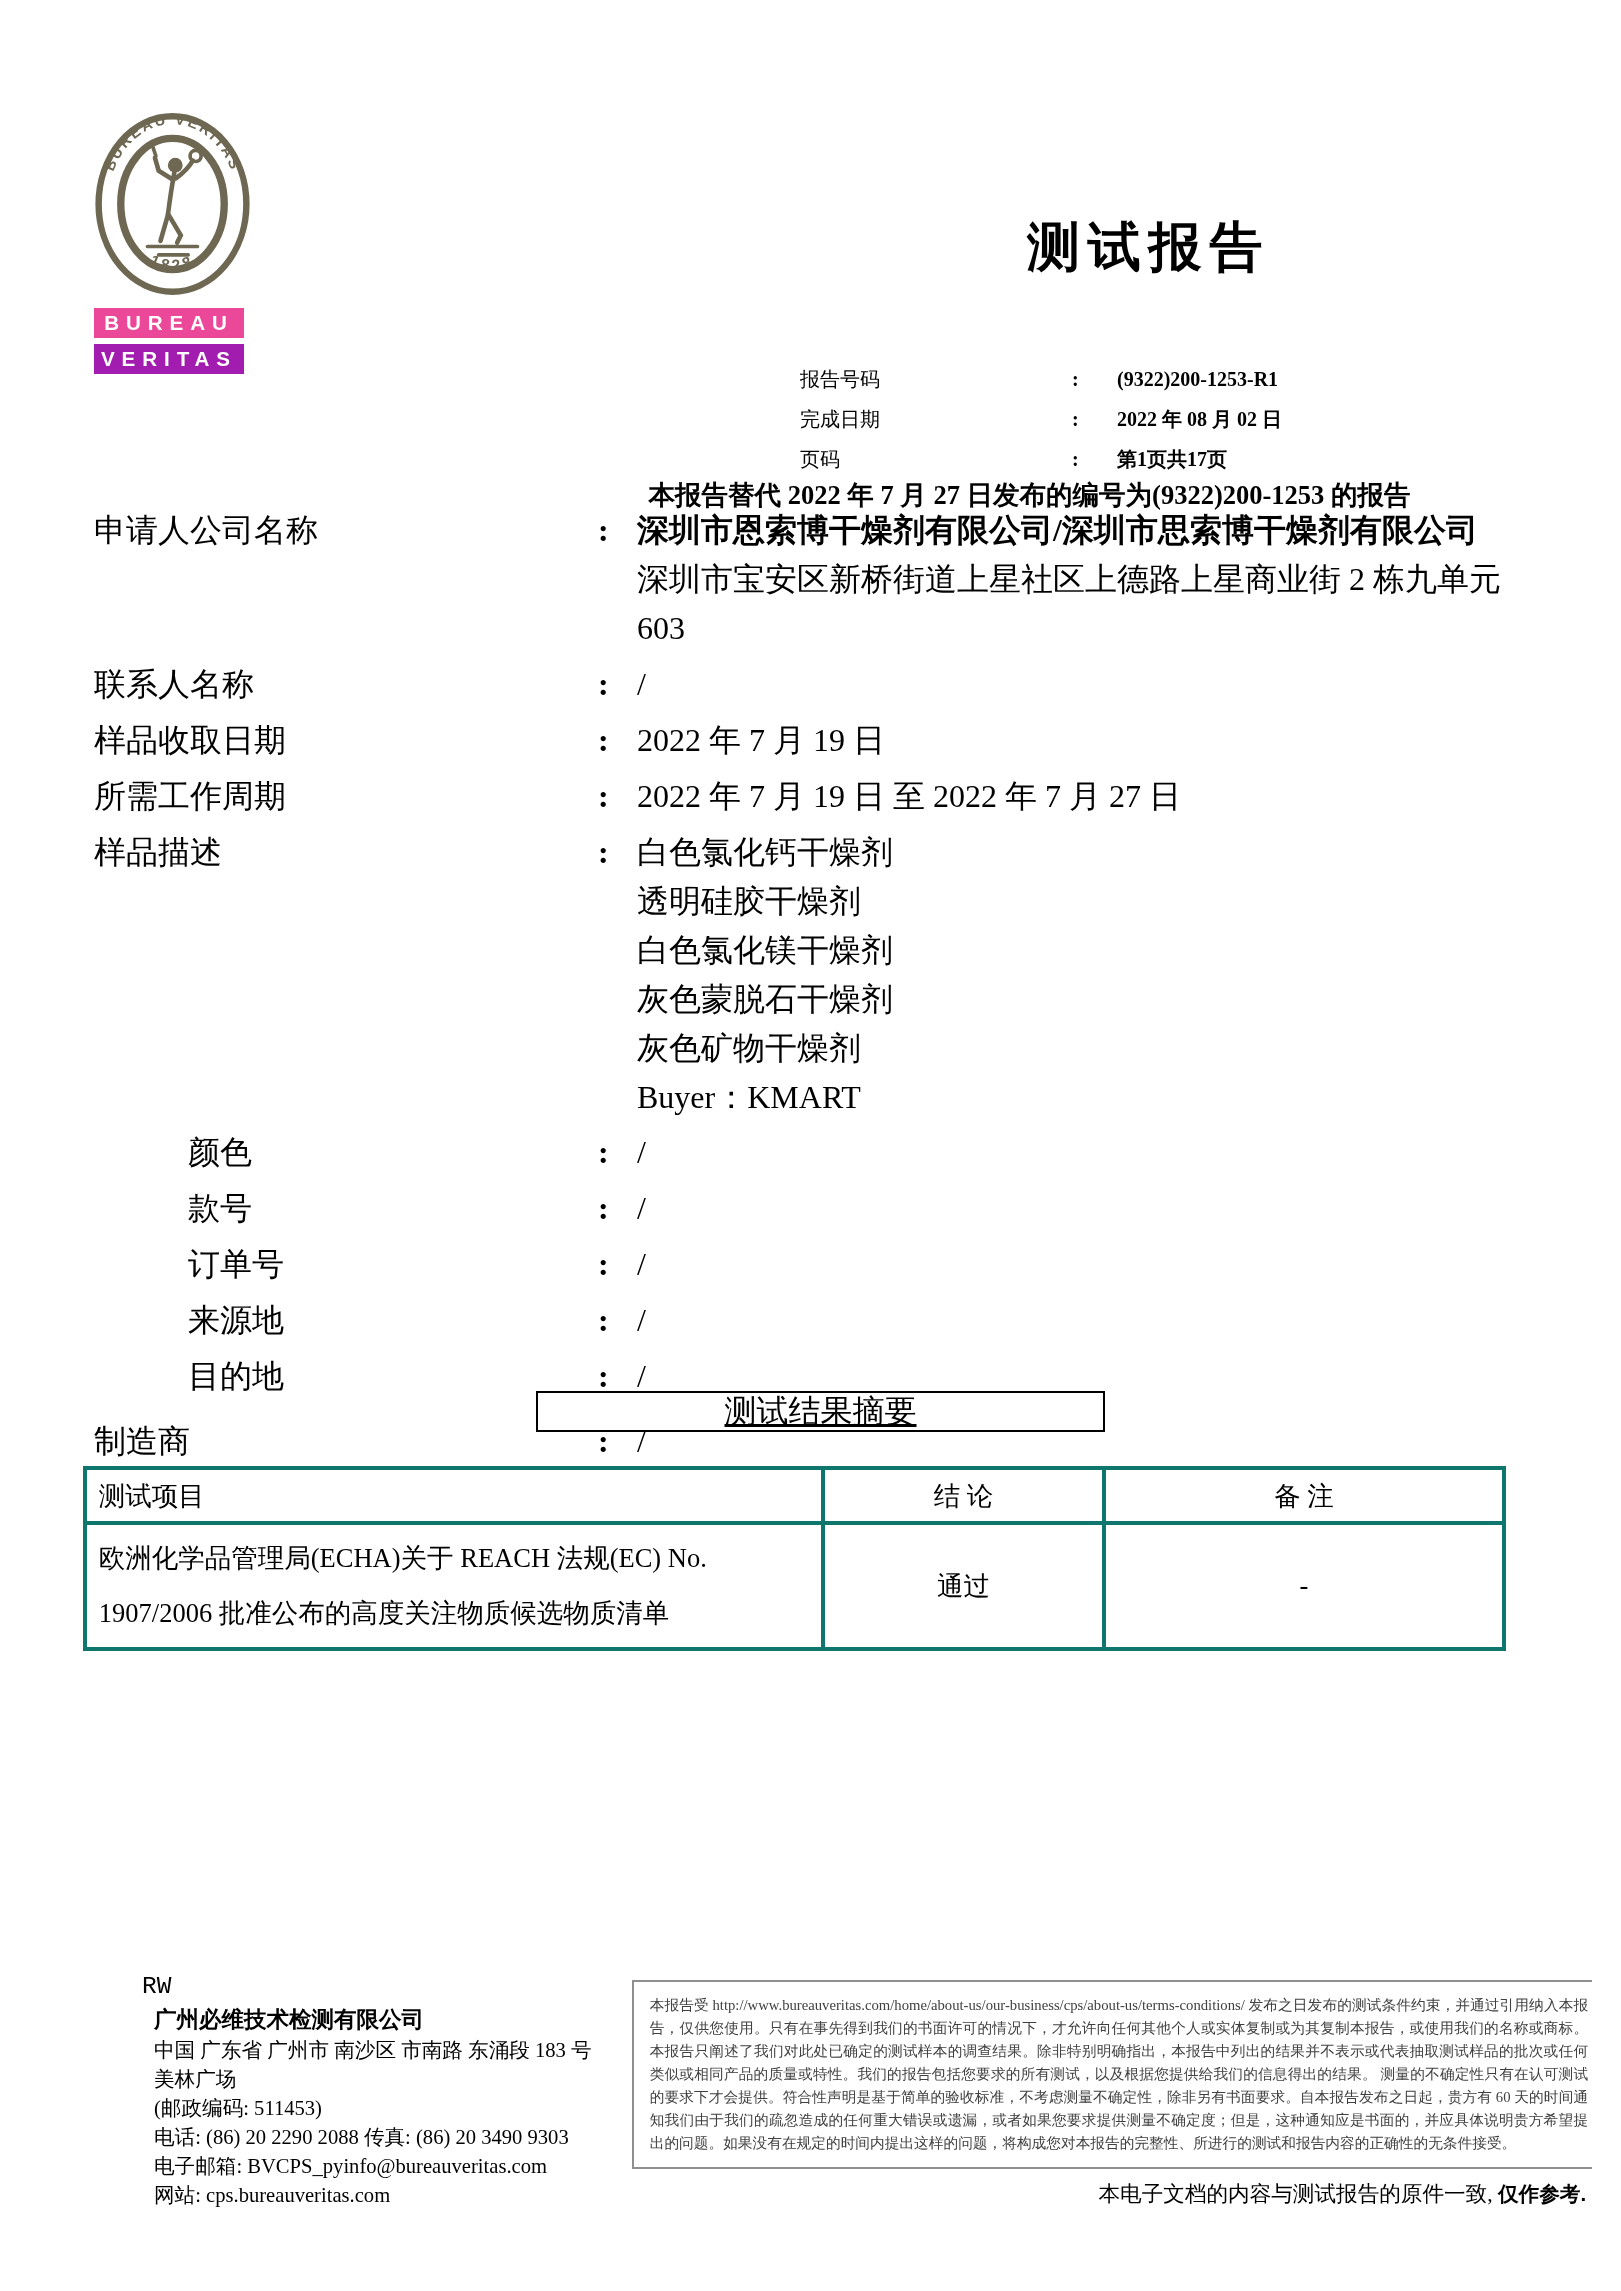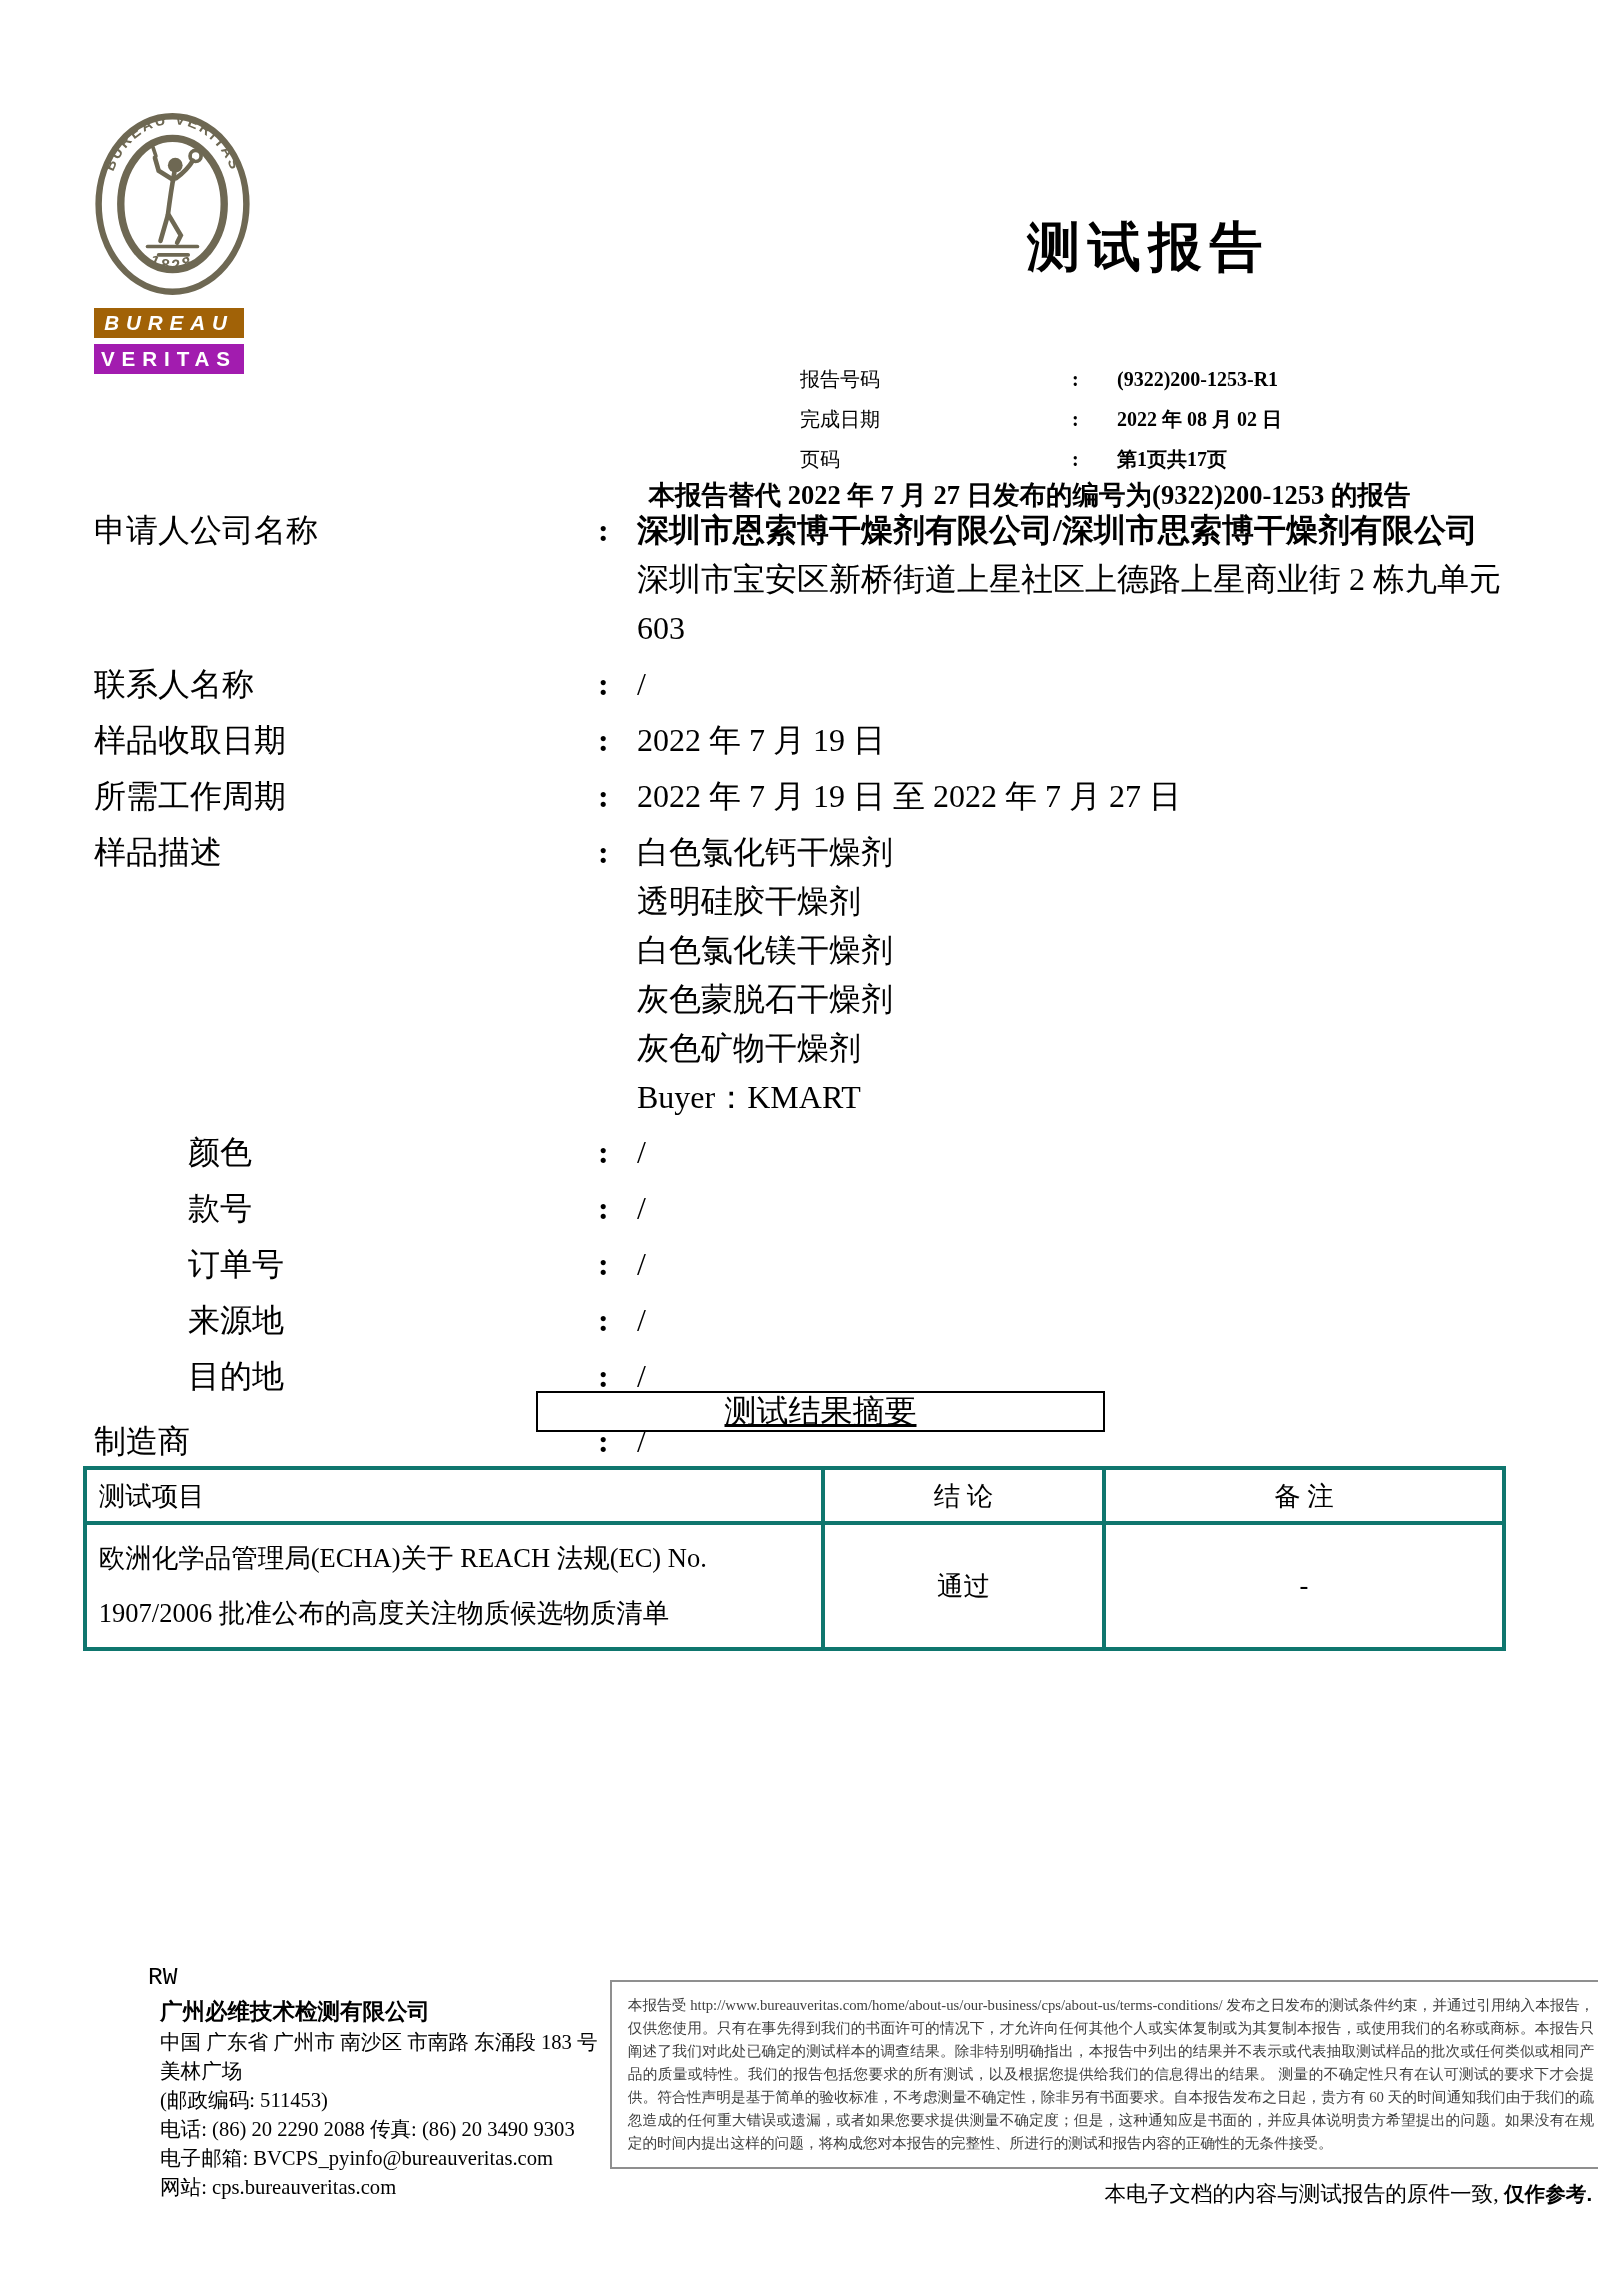--- a/index.html
+++ b/index.html
@@ -7,21 +7,21 @@
     position:relative;width:1621px;height:2292px;background:#ffffff;
     margin:0 auto;overflow:hidden;color:#000;
     font-family:"Liberation Serif","DejaVu Serif",serif;
   }
   
   .logo{position:absolute;left:94px;top:108px;width:155px;}
   .seal{display:block;margin:0 auto 7.8px auto;}
   .logo-bar{width:150px;height:30px;text-align:center;color:#fff;
     font-family:"Liberation Sans","DejaVu Sans",sans-serif;
     font-weight:bold;font-size:20.6px;letter-spacing:6.9px;line-height:30px;}
-  .bar-bureau{background:#a16207;font-style:italic;}
+  .bar-bureau{background:#ec4899;}
   .bar-veritas{background:#a21caf;margin-top:5.9px;}
   
   .doc-title{position:absolute;left:1027px;top:212px;font-size:53px;font-weight:bold;letter-spacing:7.8px;}
   .info-block{position:absolute;left:800px;top:359px;font-size:20px;}
   .info-row{display:flex;line-height:40px;}
   .i-label{width:272px;}
   .i-colon{width:45px;font-weight:bold;}
   .i-value{font-weight:bold;white-space:nowrap;}
   .replace-notice{position:absolute;left:510px;top:477px;width:1039px;text-align:center;
     font-weight:bold;font-size:26.5px;white-space:nowrap;}
@@ -40,21 +40,21 @@
     border:2.9px solid #000;text-align:center;line-height:37px;font-size:32px;text-decoration:underline;}
   
   .result-table{position:absolute;left:83px;top:1466px;width:1419px;border-collapse:collapse;table-layout:fixed;}
   .result-table th,.result-table td{border:4px solid #0f766e;font-weight:normal;font-size:26.5px;}
   .result-table{border:2.9px solid #000;}
   .result-table th{height:49px;border-bottom:2.9px solid #000;}
   .result-table th.left{text-align:left;padding-left:11.8px;}
   .result-table td.item{padding:5.9px 19.6px 5.9px 11.8px;line-height:55px;text-align:left;}
   .result-table td.center{text-align:center;}
   
-  .footer{position:absolute;left:104px;top:1949px;width:1494px;display:flex;align-items:center;}
+  .footer{position:absolute;left:98px;top:1949px;width:1494px;display:flex;align-items:flex-end;gap:28px;}
   .footer-left{width:506px;flex:none;font-size:20.6px;line-height:29px;padding-top:5.9px;box-sizing:border-box;}
   .initials{font-family:"Liberation Mono","DejaVu Sans Mono",monospace;font-size:24.5px;margin-left:44px;margin-bottom:3.9px;}
   .company-block{margin-left:56px;width:443px;}
   .company-name{font-weight:bold;font-size:22.5px;line-height:32px;}
   .footer-right{flex:1;margin-top:31px;}
   .disclaimer{border-top:2px solid #8f8f8f;border-left:2px solid #8f8f8f;border-bottom:2px solid #8f8f8f;
     padding:11.8px 3.9px 11.8px 15.7px;font-size:14.7px;line-height:23px;text-align:justify;color:#404040;}
   .footer-note{margin-top:9.8px;text-align:right;font-size:21.6px;line-height:31px;padding-right:5.9px;}
   .footer-note .em{font-family:"Liberation Sans","DejaVu Sans",sans-serif;font-weight:bold;font-size:20.6px;}
 </style>

